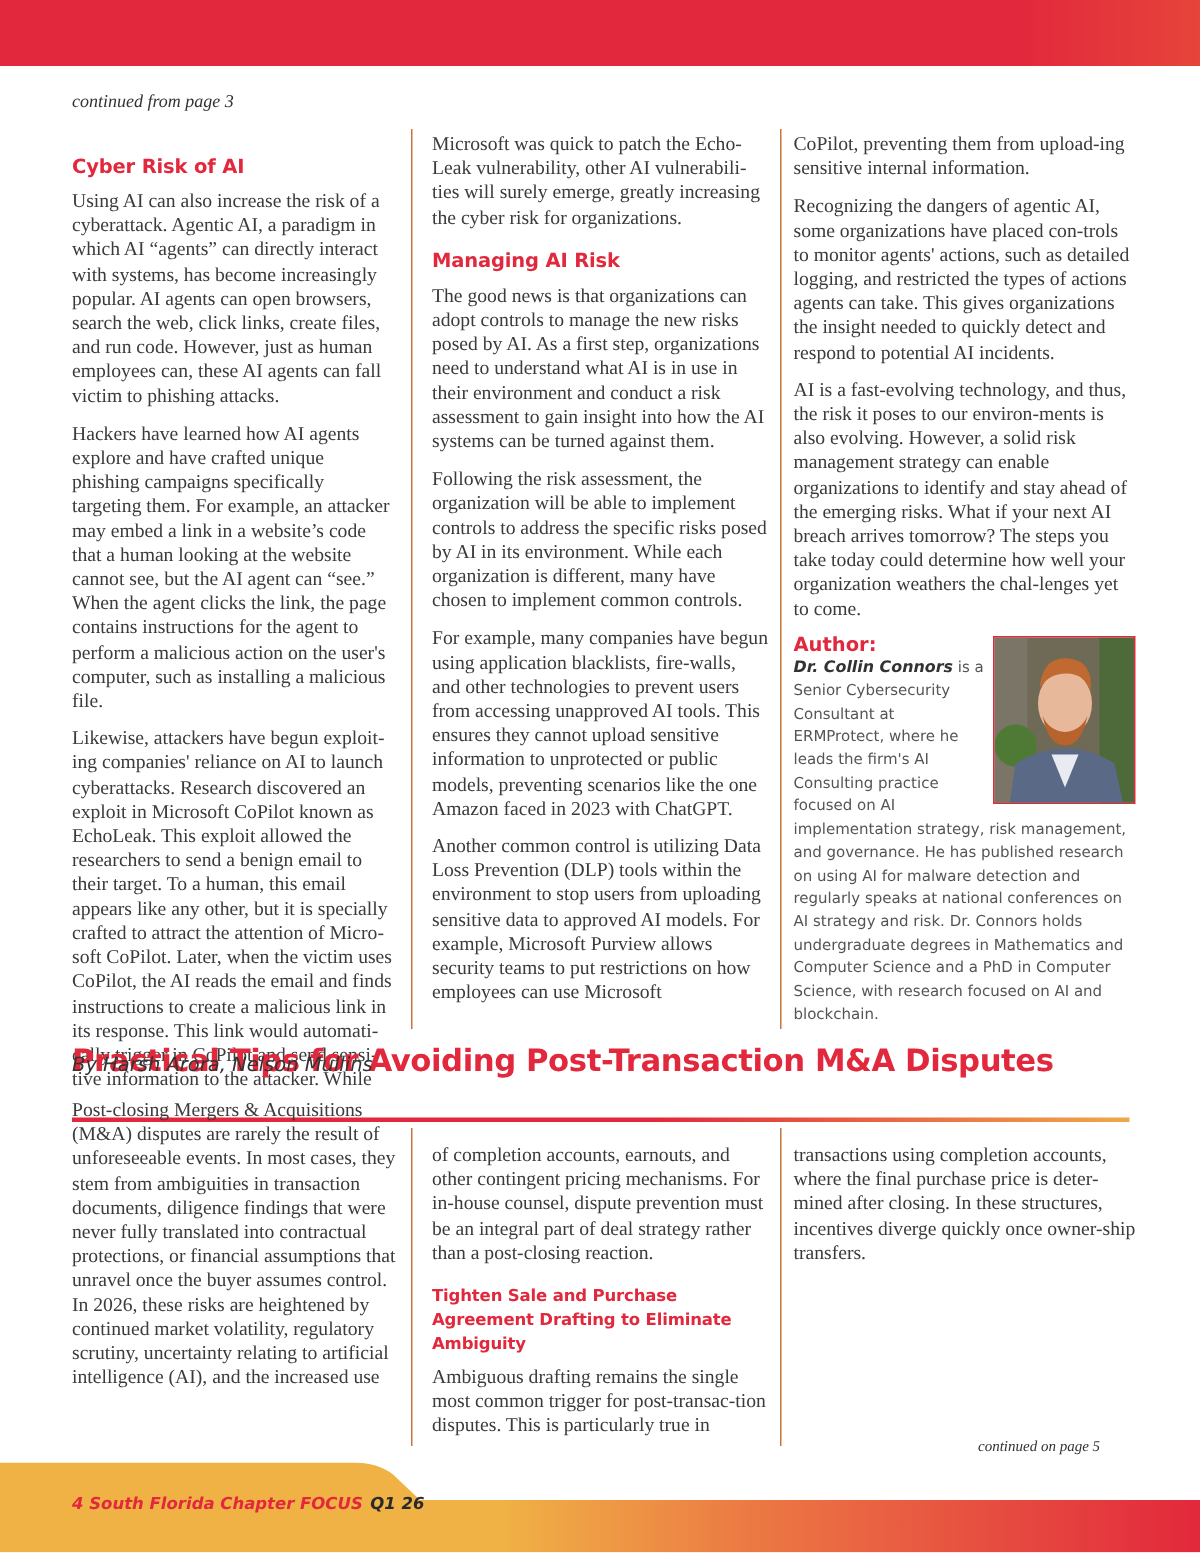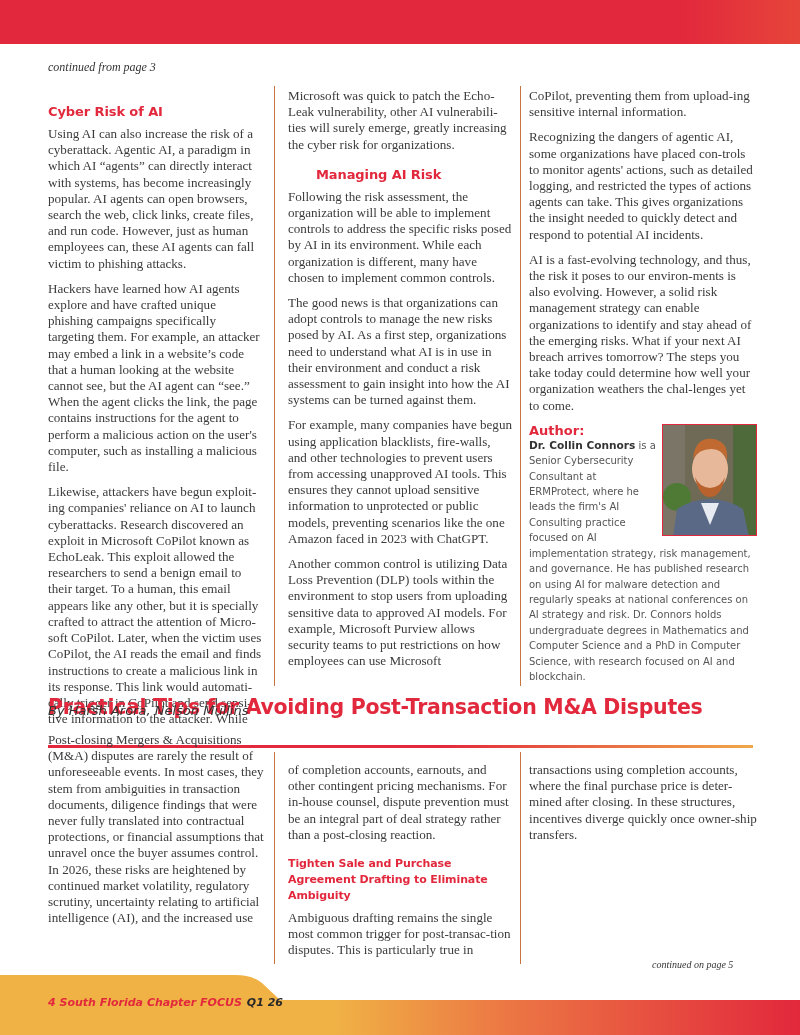--- a/index.html
+++ b/index.html
@@ -20,21 +20,21 @@
   .col .h { font-family: "DejaVu Sans", sans-serif; font-weight: bold; color: #e2283c; font-size: 13px; line-height: 16px; margin-bottom: 6px; letter-spacing: -0.1px; }
 
   .rule-v { position: absolute; width: 1px; background: #c8743e; }
 
   #c1 { left: 48px; top: 104px; width: 216px; }
   #c2 { left: 288px; top: 88px; width: 224px; }
   #c3 { left: 529px; top: 88px; width: 228px; }
 
   .author-label { font-family: "DejaVu Sans", sans-serif; font-weight: bold; color: #e2283c; font-size: 13px; line-height: 15px; margin-top: 2px; }
   .bio { font-family: "DejaVu Sans", sans-serif; font-size: 10px; line-height: 15.4px; color: #555; }
-  .bio .name { font-weight: bold; color: #333; font-size: 10.6px; }
+  .bio .name { font-weight: bold; color: #333; font-size: 10.6px; font-style: italic; }
   .photo {
     float: right; width: 95px; height: 112px; margin: -14px 0 0 6px;
     border: 1.5px solid #e2283c; overflow: hidden; position: relative;
     background: linear-gradient(180deg, #6b6a55 0%, #7e7a60 40%, #5b6b44 100%);
   }
 
   .big-title {
     position: absolute; left: 48px; top: 695px;
     font-family: "DejaVu Sans", sans-serif; font-weight: bold; color: #e2283c;
     font-size: 20.5px; letter-spacing: -0.3px;
@@ -75,23 +75,23 @@
 <div class="col" id="c1">
   <div class="h">Cyber Risk of AI</div>
   <p>Using AI can also increase the risk of a cyberattack. Agentic AI, a paradigm in which AI “agents” can directly interact with systems, has become increasingly popular. AI agents can open browsers, search the web, click links, create files, and run code. However, just as human employees can, these AI agents can fall victim to phishing attacks.</p>
   <p>Hackers have learned how AI agents explore and have crafted unique phishing campaigns specifically targeting them. For example, an attacker may embed a link in a website’s code that a human looking at the website cannot see, but the AI agent can “see.” When the agent clicks the link, the page contains instructions for the agent to perform a malicious action on the user's computer, such as installing a malicious file.</p>
   <p>Likewise, attackers have begun exploit-ing companies' reliance on AI to launch cyberattacks. Research discovered an exploit in Microsoft CoPilot known as EchoLeak. This exploit allowed the researchers to send a benign email to their target. To a human, this email appears like any other, but it is specially crafted to attract the attention of Micro-soft CoPilot. Later, when the victim uses CoPilot, the AI reads the email and finds instructions to create a malicious link in its response. This link would automati-cally trigger in CoPilot and send sensi-tive information to the attacker. While</p>
 </div>
 <div class="rule-v" style="left:274px; top:86px; height:600px;"></div>
 
 <div class="col" id="c2">
   <p>Microsoft was quick to patch the Echo-Leak vulnerability, other AI vulnerabili-ties will surely emerge, greatly increasing the cyber risk for organizations.</p>
-  <div class="h" style="margin-top:14px;margin-left:28px;">Managing AI Risk</div>
+  <div class="h" style="margin-top:14px;">Managing AI Risk</div>
+  <p>The good news is that organizations can adopt controls to manage the new risks posed by AI. As a first step, organizations need to understand what AI is in use in their environment and conduct a risk assessment to gain insight into how the AI systems can be turned against them.</p>
   <p>Following the risk assessment, the organization will be able to implement controls to address the specific risks posed by AI in its environment. While each organization is different, many have chosen to implement common controls.</p>
-  <p>The good news is that organizations can adopt controls to manage the new risks posed by AI. As a first step, organizations need to understand what AI is in use in their environment and conduct a risk assessment to gain insight into how the AI systems can be turned against them.</p>
   <p>For example, many companies have begun using application blacklists, fire-walls, and other technologies to prevent users from accessing unapproved AI tools. This ensures they cannot upload sensitive information to unprotected or public models, preventing scenarios like the one Amazon faced in 2023 with ChatGPT.</p>
   <p>Another common control is utilizing Data Loss Prevention (DLP) tools within the environment to stop users from uploading sensitive data to approved AI models. For example, Microsoft Purview allows security teams to put restrictions on how employees can use Microsoft</p>
 </div>
 <div class="rule-v" style="left:520px; top:86px; height:600px;"></div>
 
 <div class="col" id="c3">
   <p>CoPilot, preventing them from upload-ing sensitive internal information.</p>
   <p>Recognizing the dangers of agentic AI, some organizations have placed con-trols to monitor agents' actions, such as detailed logging, and restricted the types of actions agents can take. This gives organizations the insight needed to quickly detect and respond to potential AI incidents.</p>
   <p>AI is a fast-evolving technology, and thus, the risk it poses to our environ-ments is also evolving. However, a solid risk management strategy can enable organizations to identify and stay ahead of the emerging risks. What if your next AI breach arrives tomorrow? The steps you take today could determine how well your organization weathers the chal-lenges yet to come.</p>
   <div>

